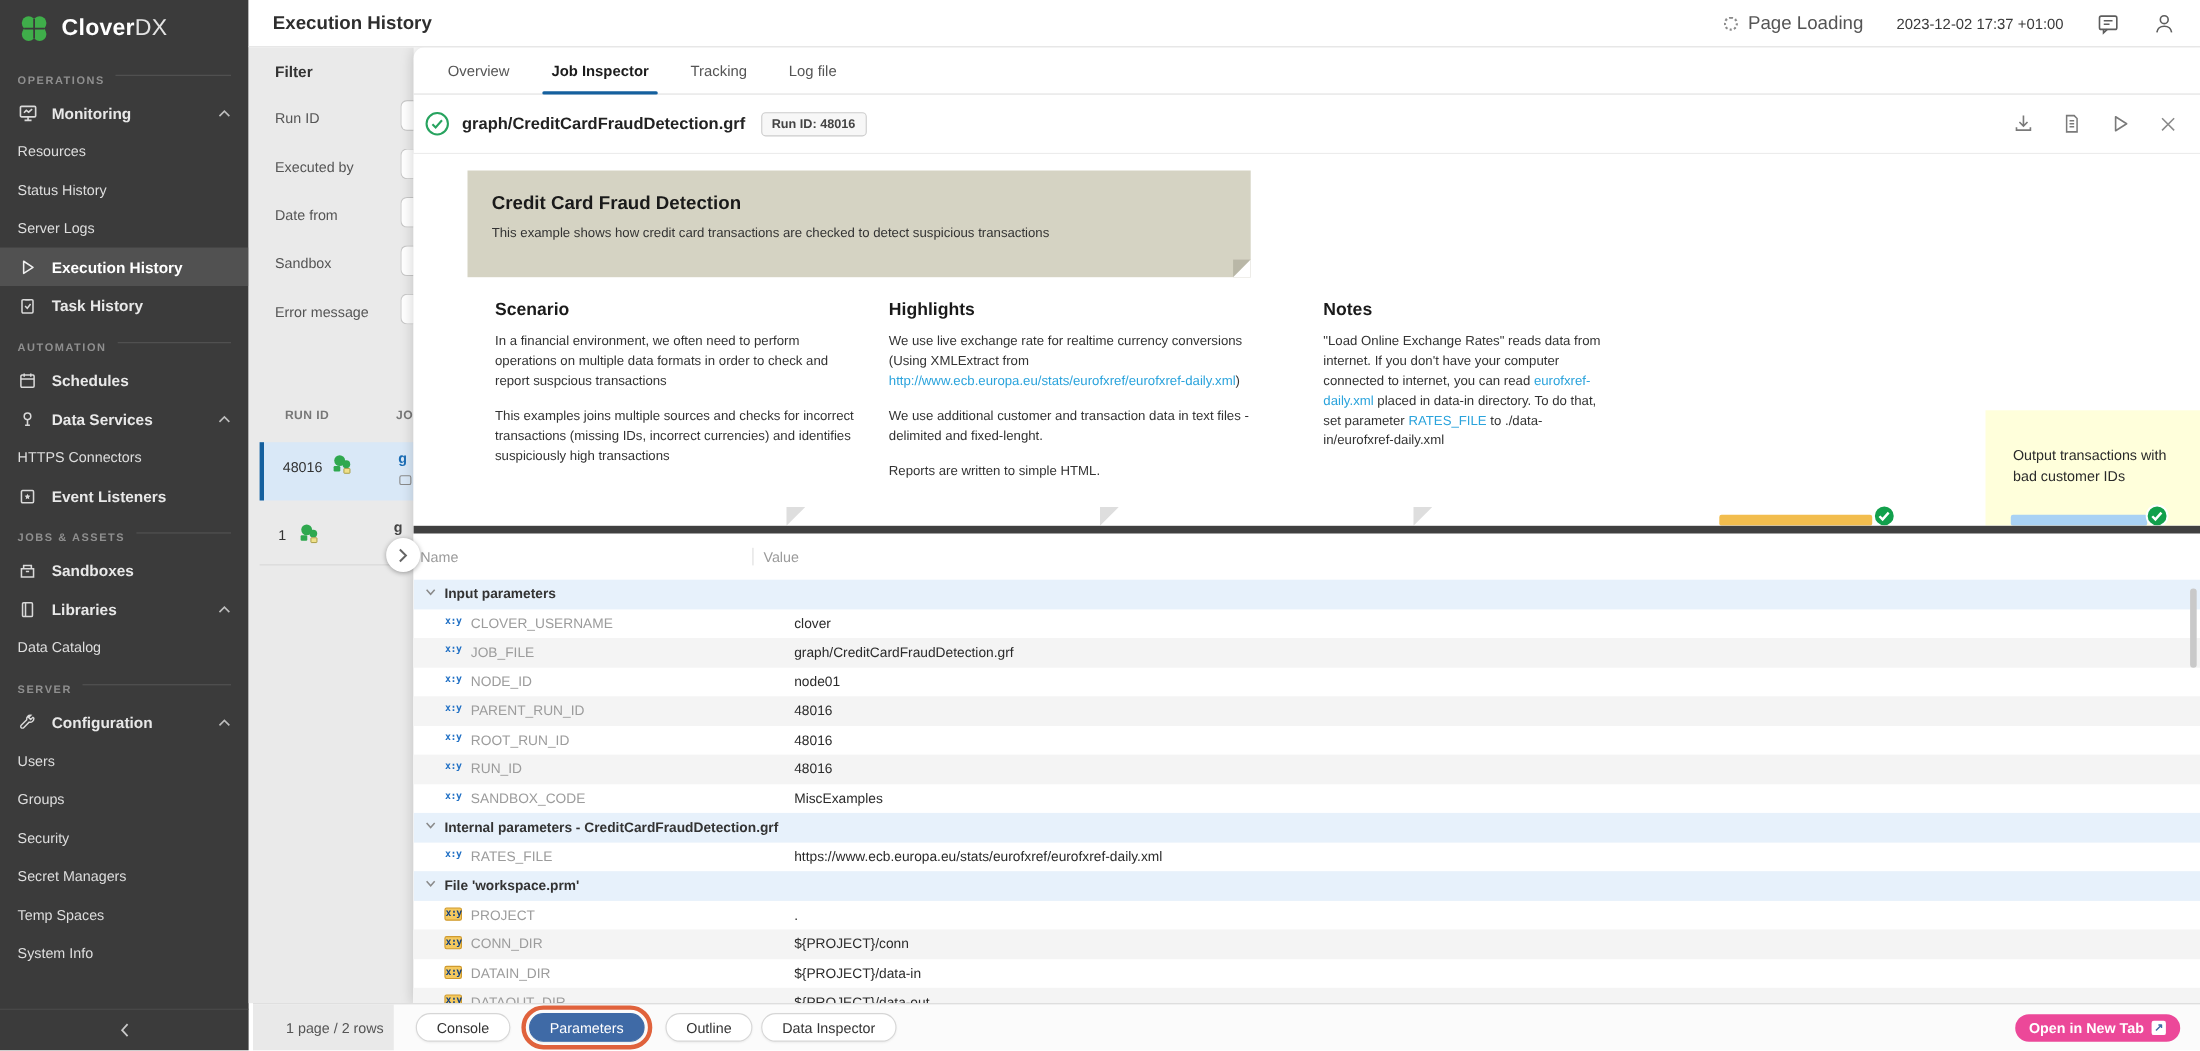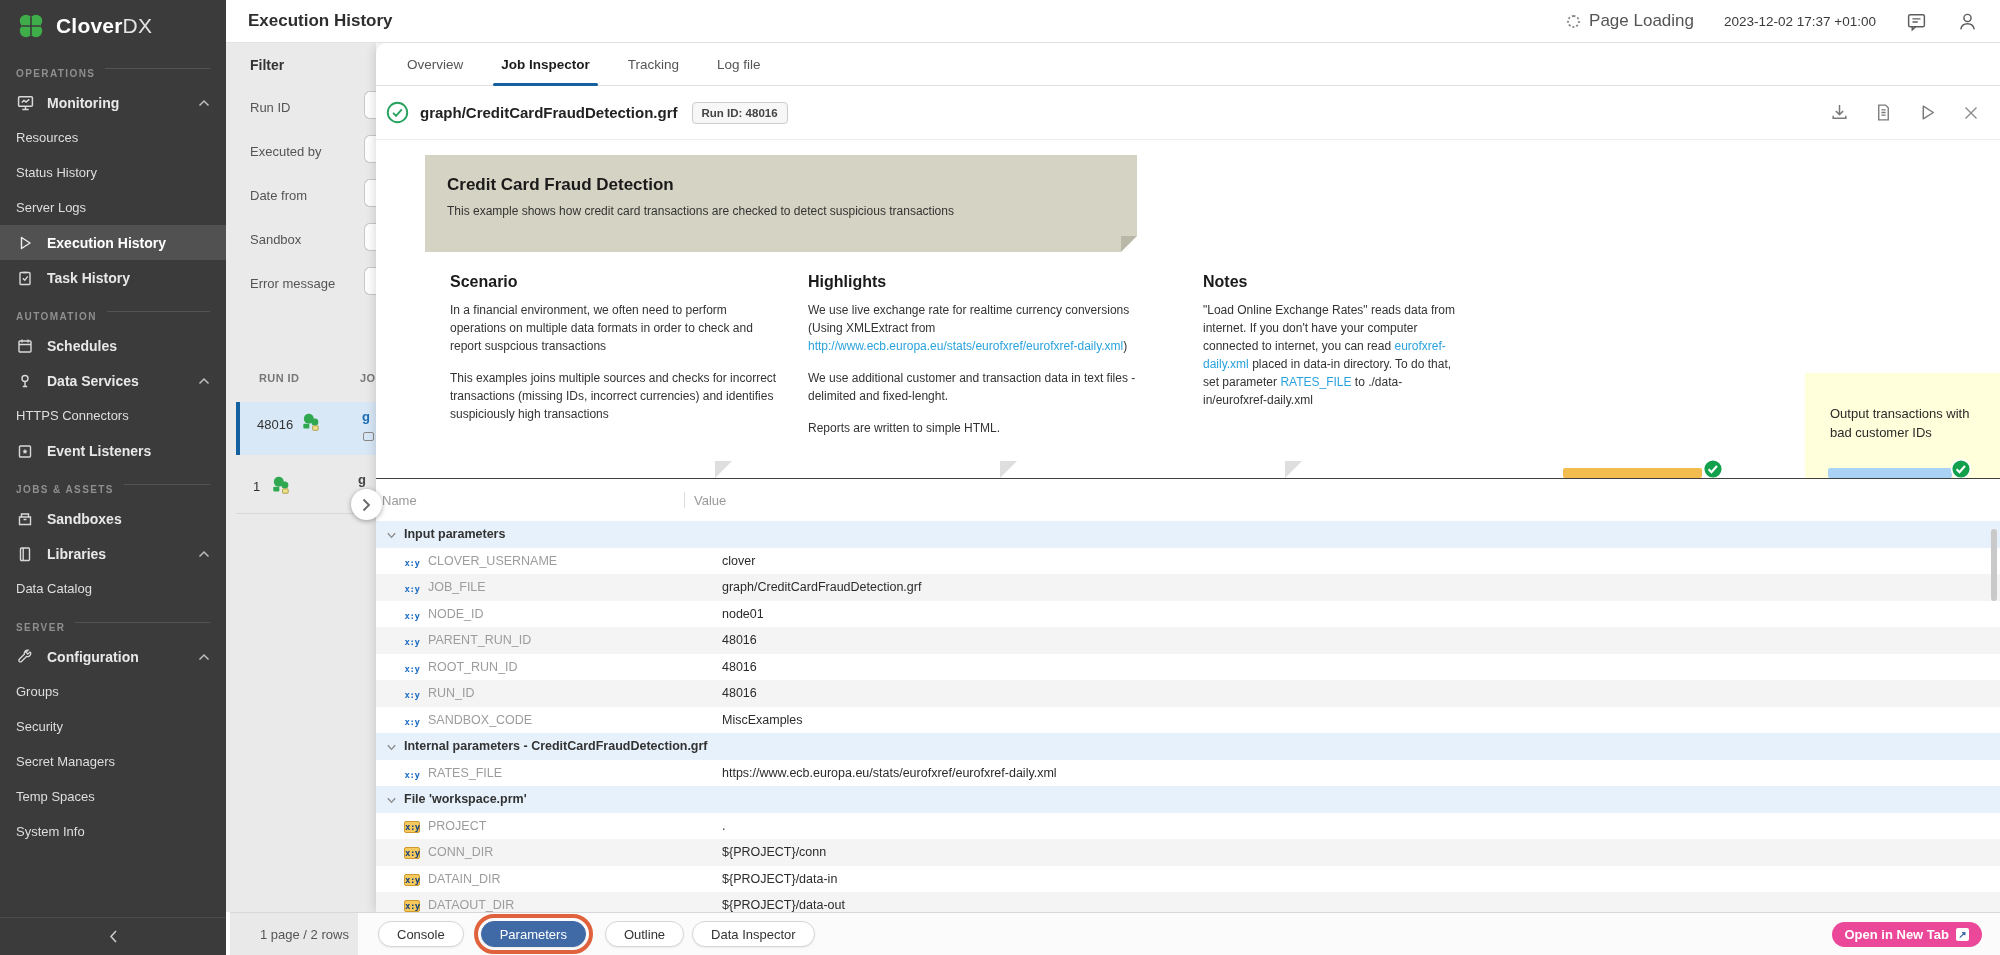--- a/index.html
+++ b/index.html
@@ -56,27 +56,27 @@
   .fold{position:absolute;right:0;bottom:0;width:0;height:0;border-top:16px solid #b9b7a7;border-right:16px solid #fff}
   .col{position:absolute;top:133px;font-size:12px;line-height:18px;color:#333}
   .col h3{font-size:16px;font-weight:bold;color:#1a1a1a;margin-bottom:10px}
   .col p{margin-bottom:14px}
   .lnk{color:#2aa3dc;cursor:default}
   .fold2{position:absolute;width:0;height:0;border-top:17px solid #dedede;border-right:17px solid transparent}
   .ynote{position:absolute;left:1429px;top:233px;width:200px;height:105px;background:#ffffdb;padding:31px 0 0 25px;font-size:13px;color:#2a2a2a;line-height:19px}
   .combar{position:absolute;height:10px;border-radius:2px}
   .badge{position:absolute;width:22px;height:22px}
   
-  .params{position:absolute;left:0;top:435px;width:1624px;height:434px;border-top:1px solid #404040;background:#fff;overflow:hidden}
+  .params{position:absolute;left:0;top:435px;width:1624px;height:434px;border-top:7px solid #404040;background:#fff;overflow:hidden}
   .phead{height:42px;display:flex;align-items:center;color:#9a9a9a;font-size:13px}
   .phead .nm{width:308px;padding-left:6px}
   .pdiv{width:1px;height:16px;background:#ddd}
   .phead .vl{padding-left:9px}
   .prow{height:26.5px;display:flex;align-items:center;font-size:12.5px}
-  .prow .nm{width:308px;display:flex;align-items:flex-end;padding-left:10px;flex:0 0 308px}
+  .prow .nm{width:308px;display:flex;align-items:flex-start;padding-left:10px;flex:0 0 308px}
   .prow .vl{padding-left:38px;color:#2b2b2b}
   .prow.g{background:#e7f1fb}
   .prow.alt{background:#f4f4f4}
   .glabel{font-weight:bold;color:#333;margin-left:7px}
   .pname{color:#9c9c9c;margin-left:8px}
   .xy{font:bold 9px "DejaVu Sans Mono",monospace;color:#1f6fc4;margin-left:18px;width:16px;text-align:center;letter-spacing:-.5px}
   .xy.y{color:#14417e;background:#f5c95e;border-radius:2px;border:1px solid #cf9a2e}
   .vscroll{position:absolute;right:3px;top:50px;width:6px;height:72px;background:#c9c9c9;border-radius:3px;cursor:pointer}
   .expand-btn{position:absolute;left:351px;top:489px;width:31px;height:31px;border-radius:50%;background:#fff;box-shadow:0 1px 5px rgba(0,0,0,.35);display:flex;align-items:center;justify-content:center;z-index:6;cursor:pointer}
   
@@ -229,20 +229,23 @@
           <path d="M13.8 4.2a3.4 3.4 0 0 1-4.3 3.3l-5 5a1.55 1.55 0 1 1-2.2-2.2l5-5A3.4 3.4 0 0 1 11 1.2L9 3.2l1.9 1.9 2-2c.5.3.9.7.9 1.1z"></path>
         </svg>
       </span>
     <span>Configuration</span>
     <span class="chev">
         <svg width="12" height="8" viewBox="0 0 12 8" fill="none" stroke="#bdbdbd" stroke-width="1.5">
           <path d="M1.5 6.5L6 2l4.5 4.5"></path>
         </svg>
       </span>
   </div>
+  <div class="nav-row sub">
+      <span>Users</span>
+    </div>
   <div class="nav-row sub">
       <span>Groups</span>
     </div>
   <div class="nav-row sub">
       <span>Security</span>
     </div>
   <div class="nav-row sub">
       <span>Secret Managers</span>
     </div>
   <div class="nav-row sub">

